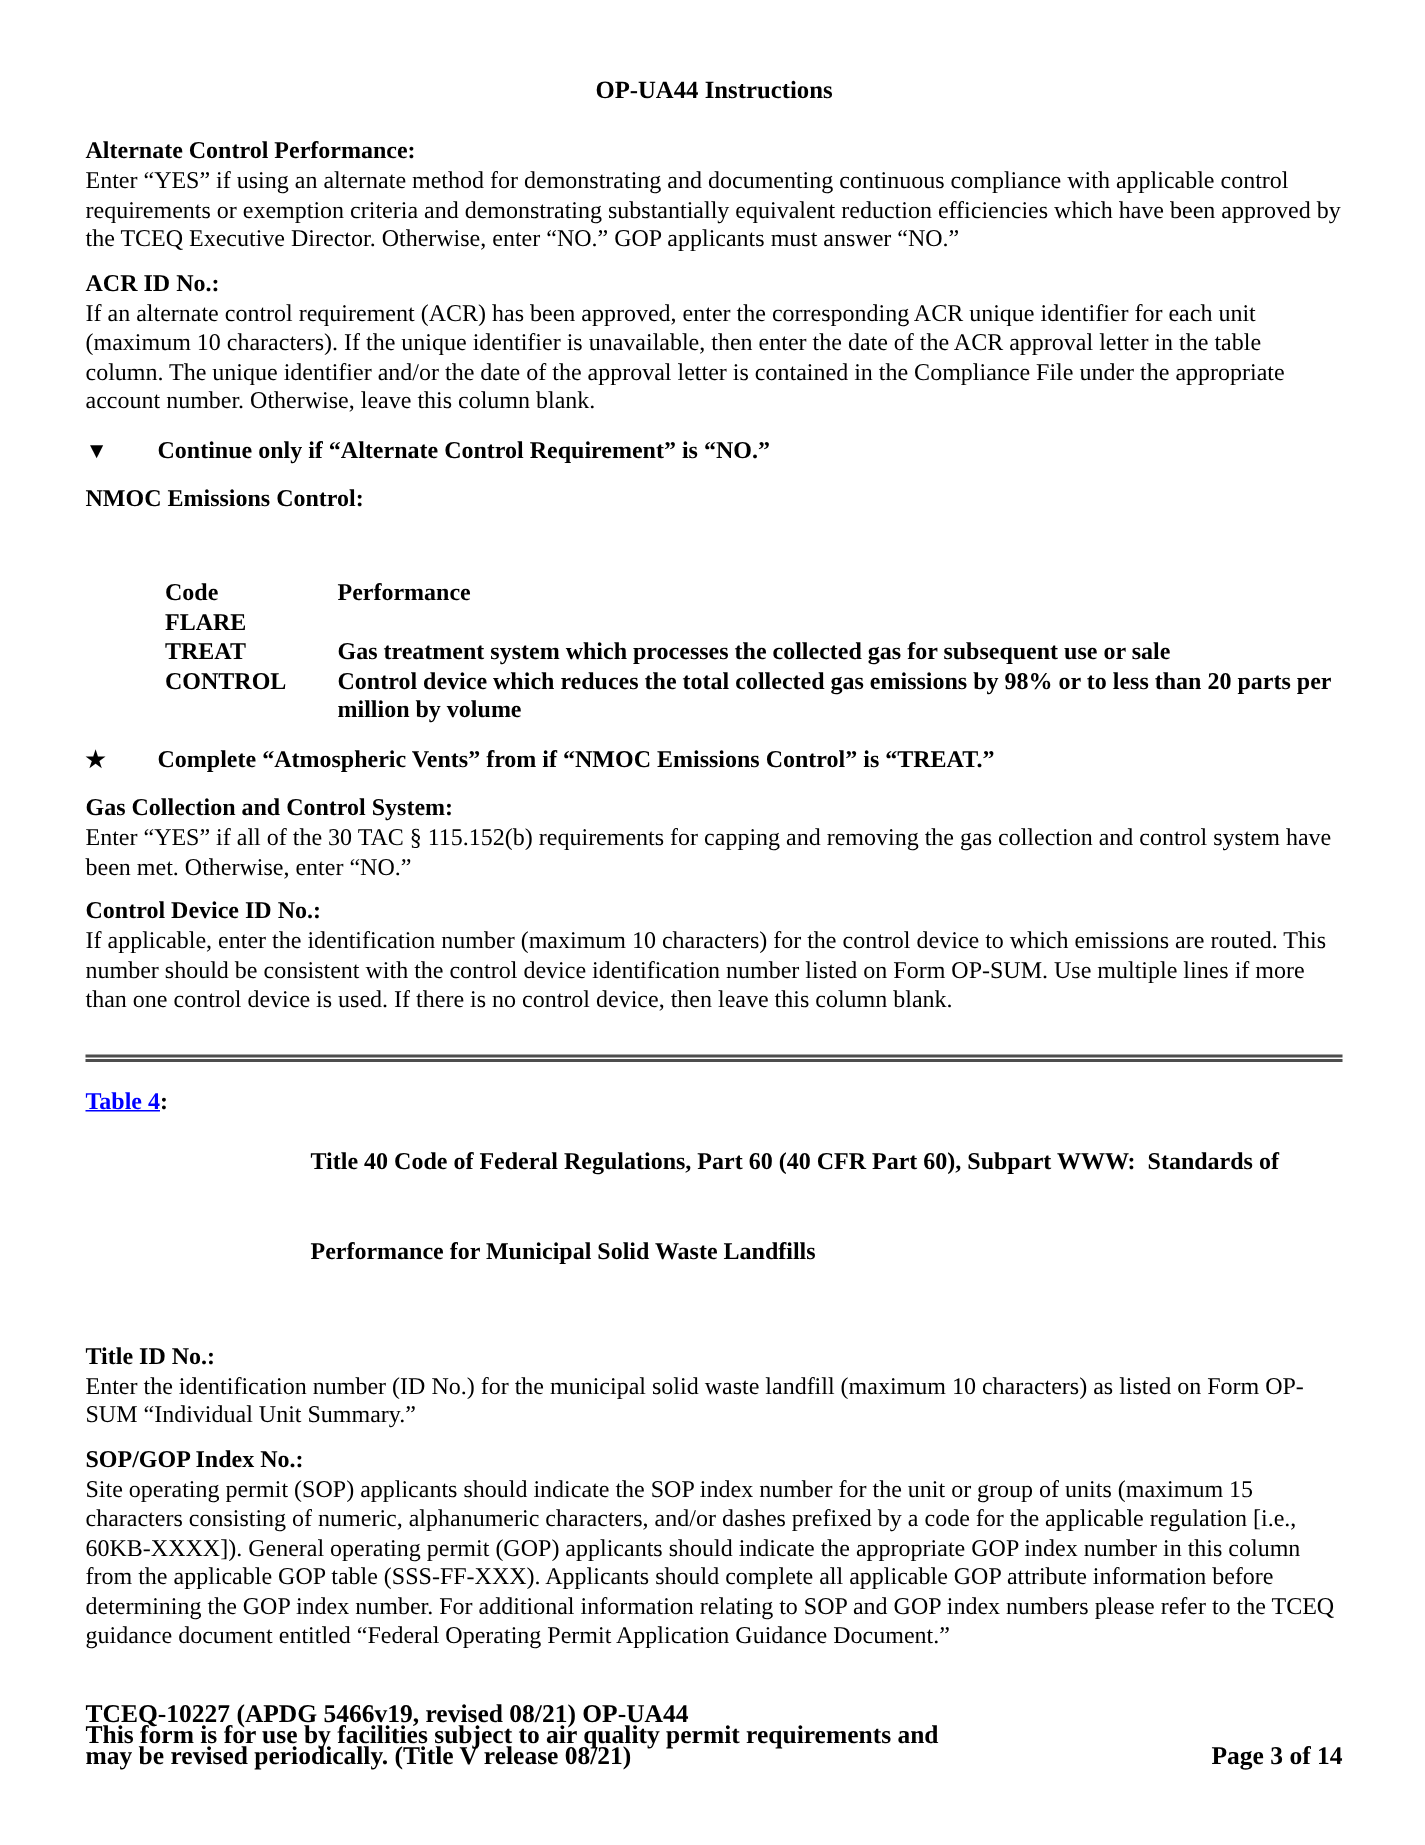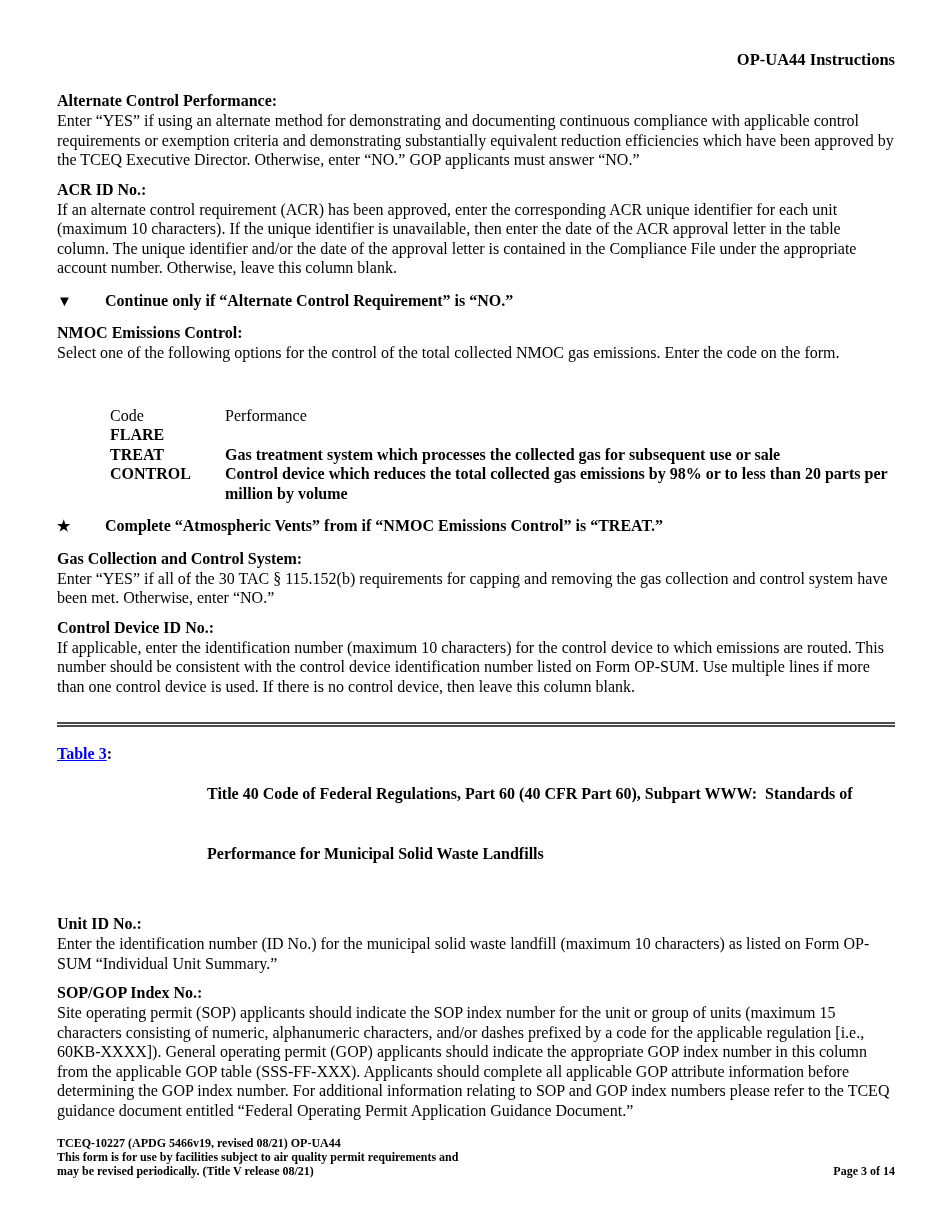--- a/index.html
+++ b/index.html
@@ -9,21 +9,21 @@
     height:1230px;
     background:#ffffff;
     font-family:"Liberation Serif", serif;
     font-size:16px;
     color:#000000;
     box-sizing:border-box;
     padding:50px 55px 0 57px;
     overflow:hidden;
   }
   .hdr{
-    text-align:right;
+    text-align:center;
     font-weight:bold;
     font-size:16.5px;
     margin-bottom:21px;
   }
   h3.sec-heading{
     font-size:16px;
     font-weight:bold;
     margin:0;
     line-height:1.25;
   }
@@ -53,21 +53,21 @@
     line-height:1.22;
     font-weight:bold;
   }
   .ct-code{
     width:115px;
     flex:0 0 115px;
   }
   .ct-desc{
     flex:1;
   }
-  .ct-head{font-weight:normal;margin-top:43px;}
+  .ct-head{font-weight:bold;margin-top:43px;}
   .divider{
     height:0;
     border-top:5px double #4d4d4d;
     margin:26px 0 0 0;
   }
   .table2{
     display:flex;
     margin:17px 0 10px 0;
     line-height:1.25;
   }
@@ -83,21 +83,21 @@
   }
   .table2-title{
     font-weight:bold;
     white-space:pre-wrap;
   }
   .footer{
     position:absolute;
     left:57px;
     right:55px;
     bottom:52px;
-    font-size:12px;
+    font-size:17px;
     font-weight:bold;
     line-height:14px;
     font-family:Liberation Serif, serif;
   }
   .footer-last{
     display:flex;
     justify-content:space-between;
     gap:16px;
   }
 </style>
@@ -118,21 +118,20 @@
     <p class="sec-body">If an alternate control requirement (ACR) has been approved, enter the corresponding ACR unique identifier for each unit (maximum 10 characters). If the unique identifier is unavailable, then enter the date of the ACR approval letter in the table column. The unique identifier and/or the date of the approval letter is contained in the Compliance File under the appropriate account number. Otherwise, leave this column blank.</p>
   </div>
 
   <div class="note">
     <span class="marker">▼</span>
     <span class="note-text">Continue only if “Alternate Control Requirement” is “NO.”</span>
   </div>
 
   <div class="sec">
     <h3 class="sec-heading">NMOC Emissions Control:</h3>
-    <p class="sec-body">Select one of the following options for the control of the total collected NMOC gas emissions. Enter the code on the form.</p>
   </div>
 
   <div class="code-table">
     <div class="ct-row ct-head">
       <div class="ct-code">Code</div>
       <div class="ct-desc">Performance</div>
     </div>
     <div class="ct-row">
       <div class="ct-code">FLARE</div>
     </div>
@@ -160,29 +159,29 @@
   </div>
 
   <div class="sec">
     <h3 class="sec-heading">Control Device ID No.:</h3>
     <p class="sec-body">If applicable, enter the identification number (maximum 10 characters) for the control device to which emissions are routed. This number should be consistent with the control device identification number listed on Form OP-SUM. Use multiple lines if more than one control device is used. If there is no control device, then leave this column blank.</p>
   </div>
 
   <div class="divider"></div>
 
   <div class="table2">
-    <div class="table2-label"><a>Table 3</a><span>:</span></div>
+    <div class="table2-label"><a>Table 4</a><span>:</span></div>
     <div class="table2-title">
       <div>Title 40 Code of Federal Regulations, Part 60 (40 CFR Part 60), Subpart WWW:  Standards of</div>
       <div>Performance for Municipal Solid Waste Landfills</div>
     </div>
   </div>
 
   <div class="sec">
-    <h3 class="sec-heading">Unit ID No.:</h3>
+    <h3 class="sec-heading">Title ID No.:</h3>
     <p class="sec-body">Enter the identification number (ID No.) for the municipal solid waste landfill (maximum 10 characters) as listed on Form OP-SUM “Individual Unit Summary.”</p>
   </div>
 
   <div class="sec">
     <h3 class="sec-heading">SOP/GOP Index No.:</h3>
     <p class="sec-body">Site operating permit (SOP) applicants should indicate the SOP index number for the unit or group of units (maximum 15 characters consisting of numeric, alphanumeric characters, and/or dashes prefixed by a code for the applicable regulation [i.e., 60KB-XXXX]). General operating permit (GOP) applicants should indicate the appropriate GOP index number in this column from the applicable GOP table (SSS-FF-XXX). Applicants should complete all applicable GOP attribute information before determining the GOP index number. For additional information relating to SOP and GOP index numbers please refer to the TCEQ guidance document entitled “Federal Operating Permit Application Guidance Document.”</p>
   </div>
 
   <div class="footer">
     <div>TCEQ-10227 (APDG 5466v19, revised 08/21) OP-UA44</div>

